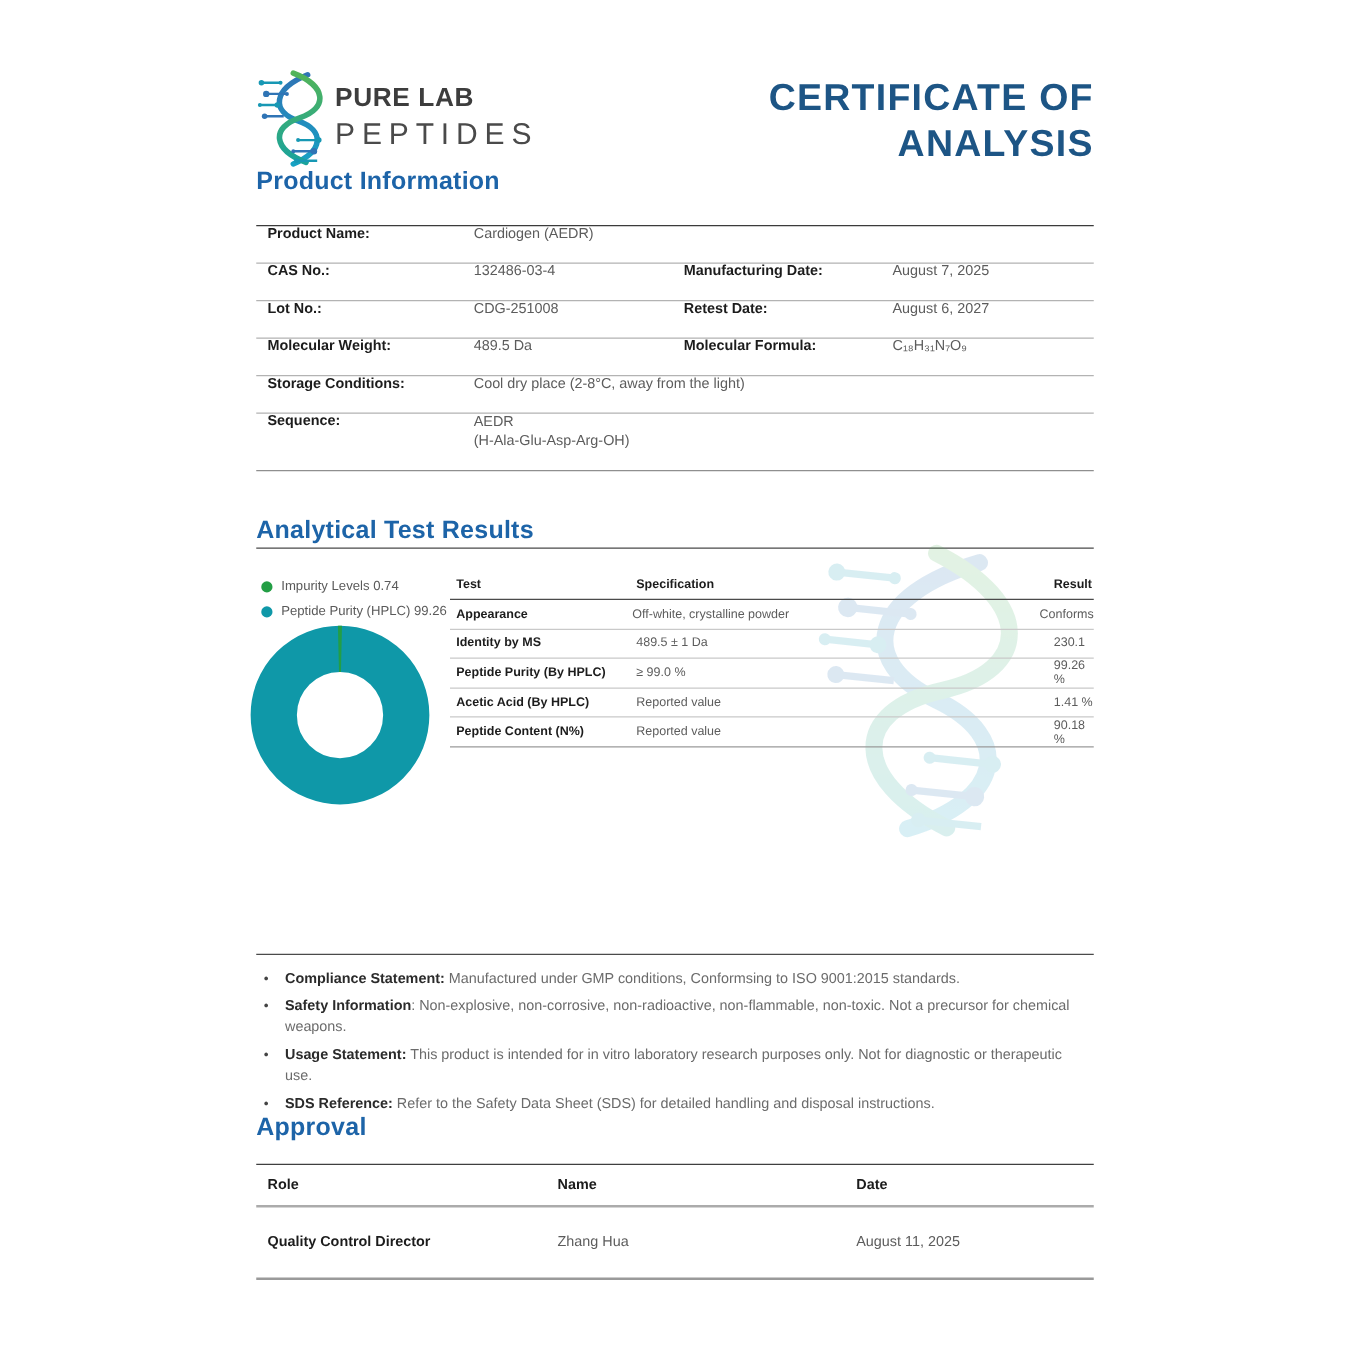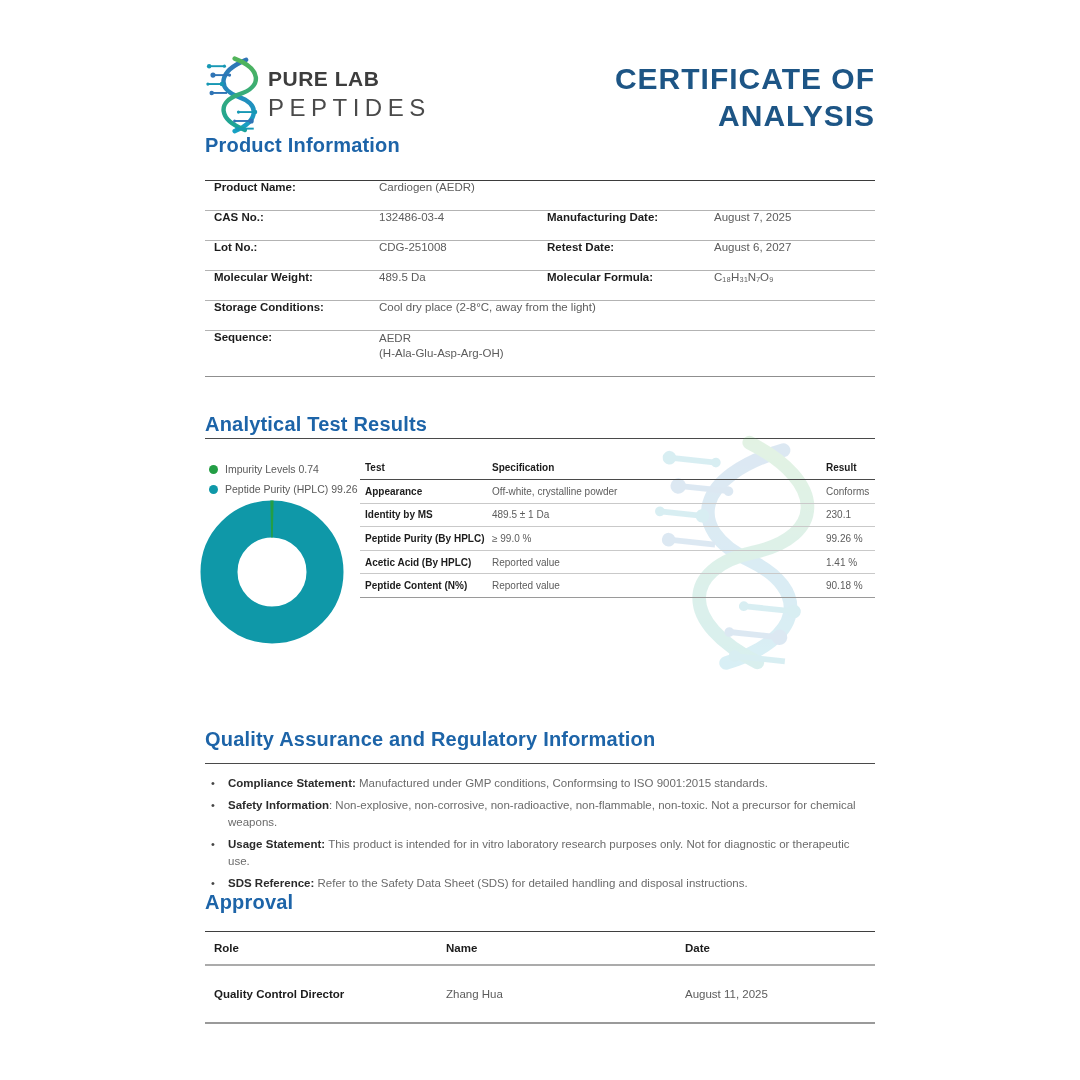--- a/index.html
+++ b/index.html
@@ -38,21 +38,21 @@
   
   .legend{position:absolute;left:209px;top:459px;font-size:10.5px;color:#5a5a5a;}
   .legend-item{display:flex;align-items:center;height:20px;}
   .legend-dot{width:9px;height:9px;border-radius:50%;margin-right:7px;flex:0 0 auto;}
   .donut{position:absolute;left:200px;top:500px;width:144px;height:144px;}
   .atable{position:absolute;left:360px;top:455px;width:515px;z-index:2;}
   .ahead{display:flex;align-items:center;height:24px;border-bottom:1px solid #4a4a4a;font-size:10px;font-weight:700;color:#1c1c1c;}
   .arow{display:flex;align-items:center;height:22.6px;border-bottom:1px solid #c9c9c9;font-size:10px;}
   .arow:last-child{border-bottom:1px solid #9a9a9a;}
   .acol-test{width:127px;padding-left:5px;font-weight:700;color:#1c1c1c;}
-  .acol-spec{width:334px;color:#5c5c5c;}
+  .acol-spec{width:334px;color:#5c5c5c;margin-left:17px;}
   .ahead .acol-spec{color:#1c1c1c;font-weight:700;}
   .acol-res{flex:1;color:#5c5c5c;}
   .ahead .acol-res{color:#1c1c1c;font-weight:700;}
   .watermark{position:absolute;left:648px;top:434px;width:175px;height:241px;opacity:.16;transform:rotate(6deg);z-index:1;}
   
   .qa-list{position:absolute;left:205px;top:775px;width:668px;font-size:11.5px;color:#6b6b6b;}
   .qa-item{display:flex;margin-bottom:4px;line-height:17.5px;}
   .qa-bullet{width:17px;flex:0 0 auto;color:#444;font-size:11px;padding-left:6px;}
   .qa-item b{color:#2b2b2b;font-weight:700;}
   
@@ -212,21 +212,20 @@
       <div class="acol-spec">Reported value</div>
       <div class="acol-res">1.41 %</div>
     </div>
     <div class="arow">
       <div class="acol-test">Peptide Content (N%)</div>
       <div class="acol-spec">Reported value</div>
       <div class="acol-res">90.18 %</div>
     </div>
   </div>
 
-  <div class="sec-head" style="top:728px">Quality Assurance and Regulatory Information</div>
   <div class="rule" style="top:763px"></div>
 
   <div class="qa-list">
     <div class="qa-item">
       <span class="qa-bullet">•</span>
       <span><b>Compliance Statement:</b><span> Manufactured under GMP conditions, Conformsing to ISO 9001:2015 standards.</span></span>
     </div>
     <div class="qa-item">
       <span class="qa-bullet">•</span>
       <span><b>Safety Information</b><span>: Non-explosive, non-corrosive, non-radioactive, non-flammable, non-toxic. Not a precursor for chemical weapons.</span></span>

